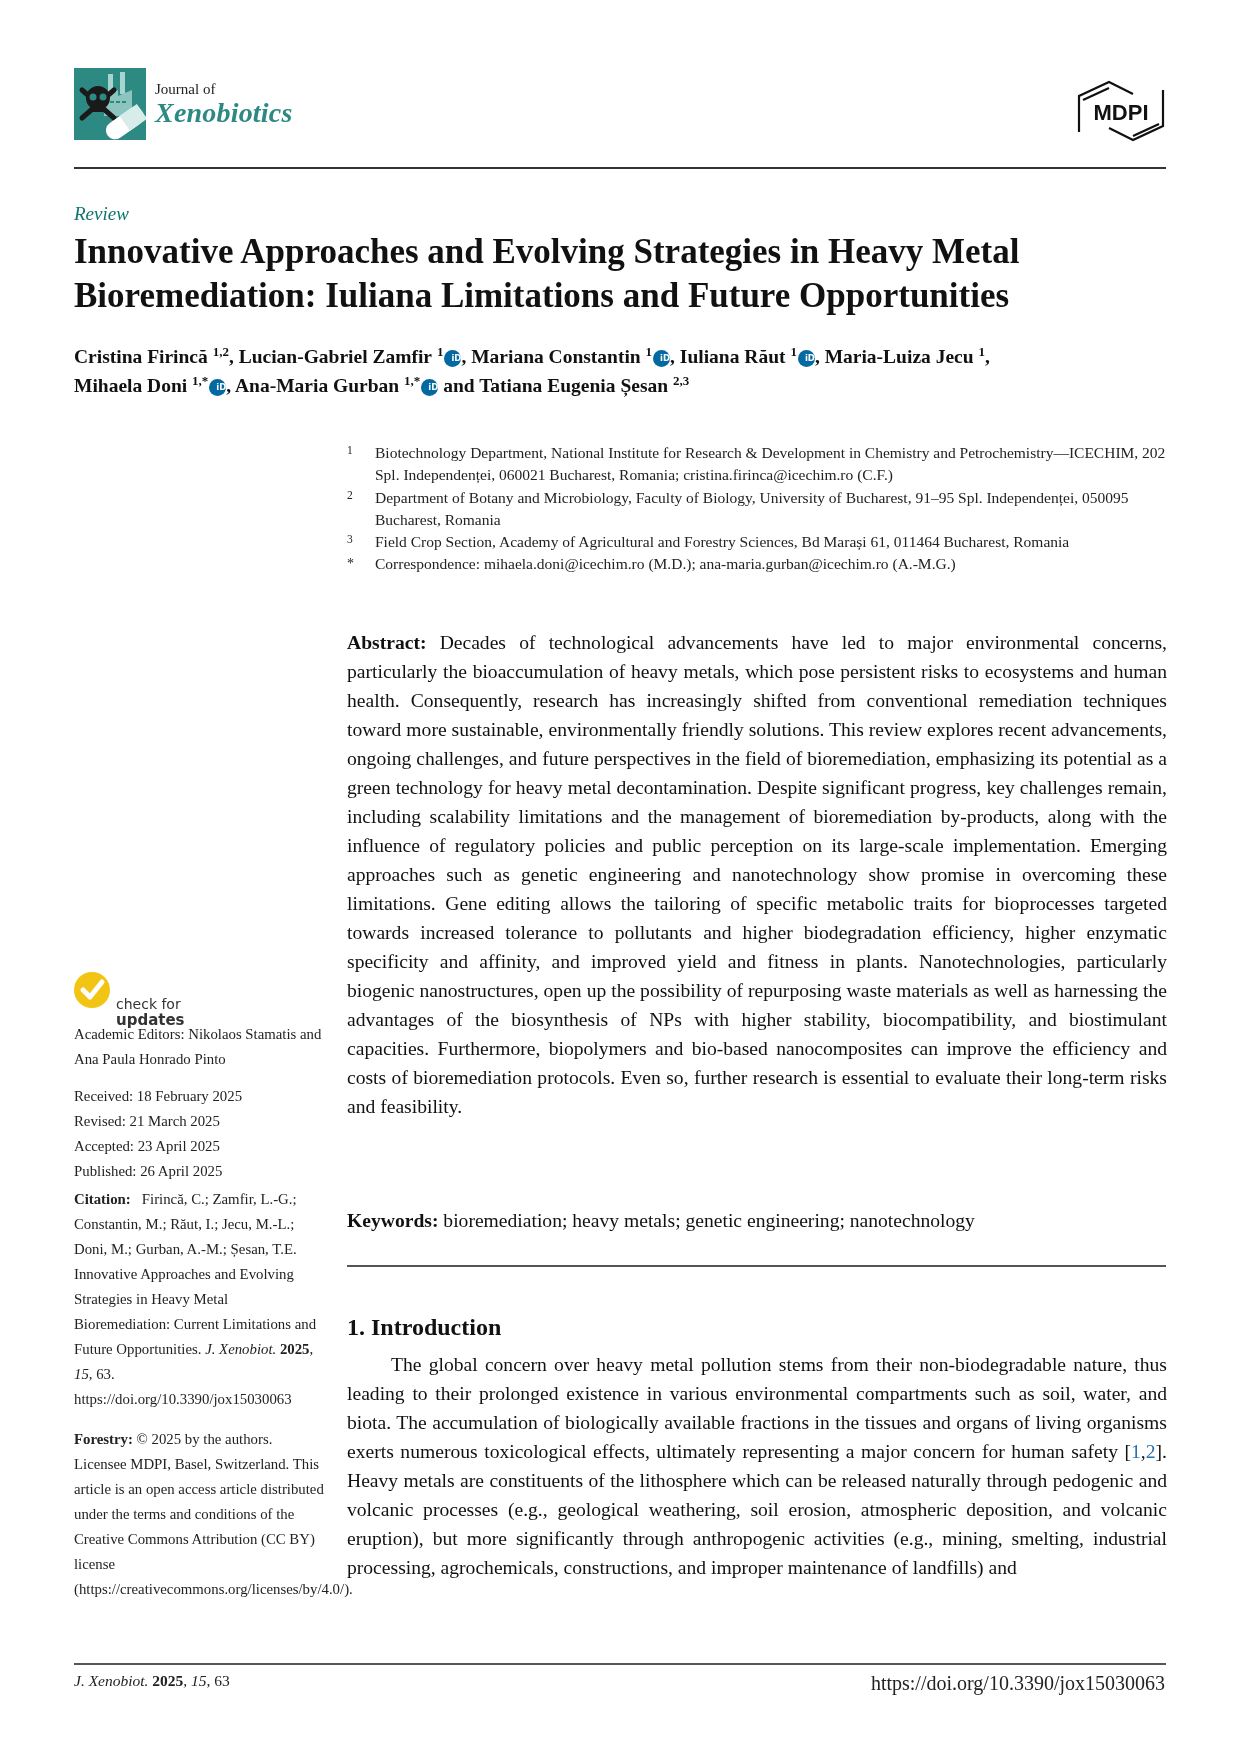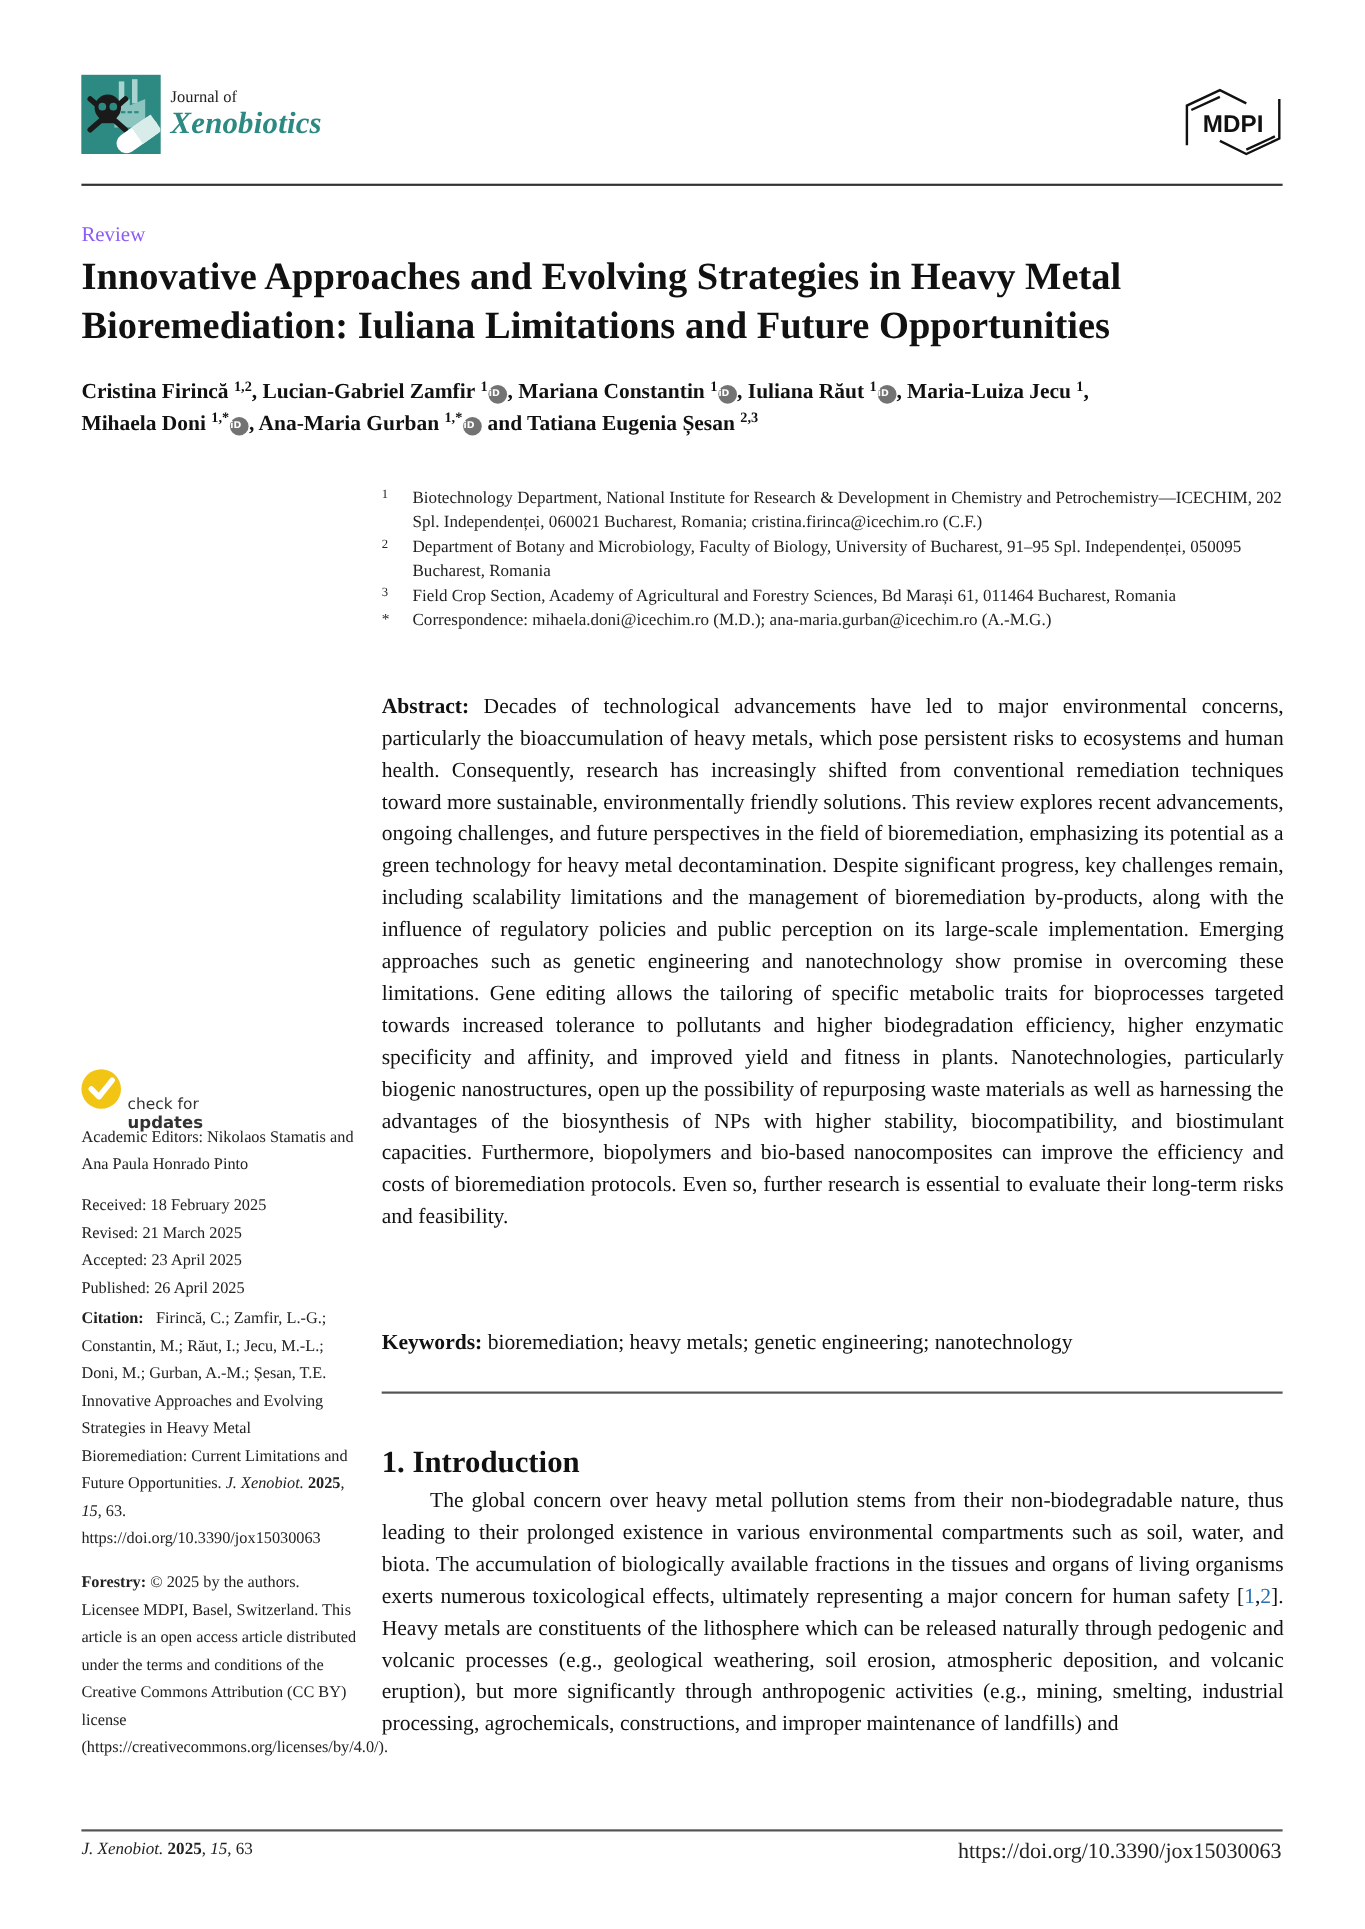--- a/index.html
+++ b/index.html
@@ -7,37 +7,37 @@
   body { position: relative; font-family: "Liberation Serif", "DejaVu Serif", serif; color: #111; overflow: hidden; }
 
   .logo { position: absolute; left: 74px; top: 68px; width: 72px; height: 72px; background: #2d8a83; overflow: hidden; }
   .journal-name { position: absolute; left: 155px; top: 80px; }
   .journal-of { font-size: 15px; color: #222; line-height: 18px; }
   .journal-title { font-size: 28px; font-style: italic; font-weight: bold; color: #2d8a83; line-height: 30px; letter-spacing: 0.2px; }
   .mdpi-logo { position: absolute; left: 1075px; top: 80px; width: 92px; height: 62px; }
 
   .header-rule { position: absolute; left: 74px; top: 167px; width: 1092px; height: 2px; background: #333; }
 
-  .article-type { position: absolute; left: 74px; top: 203px; font-size: 19px; color: #8b5cf6; }
+  .article-type { position: absolute; left: 74px; top: 203px; font-size: 19px; font-style: italic; color: #0f766e; }
   .title { position: absolute; left: 74px; top: 230px; width: 1100px; font-size: 35px; font-weight: bold; line-height: 44px; color: #111; }
   .authors { position: absolute; left: 74px; top: 342px; width: 1100px; font-size: 19.5px; font-weight: bold; line-height: 29px; }
   .authors sup { font-size: 13px; font-weight: bold; vertical-align: 7px; line-height: 0; }
-  .orcid { display: inline-block; width: 17px; height: 17px; border-radius: 50%; background: #737373; color: #fff; font-size: 8.5px; font-family: "DejaVu Sans", sans-serif; font-weight: bold; text-align: left; line-height: 17px; vertical-align: 2px; margin-left: 1px; }
+  .orcid { display: inline-block; width: 17px; height: 17px; border-radius: 50%; background: #0369a1; color: #fff; font-size: 8.5px; font-family: "DejaVu Sans", sans-serif; font-weight: bold; text-align: right; line-height: 17px; vertical-align: 2px; margin-left: 1px; }
 
   .affils { position: absolute; left: 347px; top: 442px; width: 820px; font-size: 15.5px; line-height: 22.3px; color: #222; }
   .affil { position: relative; padding-left: 28px; }
   .affil .num { position: absolute; left: 0; top: -3px; font-size: 11.5px; }
   .affil .star { position: absolute; left: 0; top: 0; font-size: 14px; }
 
   .abstract { position: absolute; left: 347px; top: 628px; width: 820px; font-size: 19.6px; line-height: 29px; text-align: justify; color: #111; }
   .keywords { position: absolute; left: 347px; top: 1206px; width: 820px; font-size: 19.6px; line-height: 29px; }
   .b { font-weight: bold; text-align: right; }
   .mid-rule { position: absolute; left: 347px; top: 1265px; width: 819px; height: 2px; background: #555; }
 
-  .section-heading { position: absolute; left: 347px; top: 1314px; font-size: 28px; font-weight: bold; }
+  .section-heading { position: absolute; left: 347px; top: 1314px; font-size: 24px; font-weight: bold; }
   .intro { position: absolute; left: 347px; top: 1350px; width: 820px; font-size: 19.6px; line-height: 29px; text-align: justify; text-indent: 44px; }
   .cite { color: #2a6fb0; }
 
   .cfu { position: absolute; left: 74px; top: 972px; width: 200px; height: 40px; }
   .cfu-circle { position: absolute; left: 0; top: 0; width: 36px; height: 36px; border-radius: 50%; background: #f2c413; }
   .cfu-text { position: absolute; left: 42px; top: 0; font-family: "DejaVu Sans", sans-serif; color: #333; line-height: 16px; }
   .cfu-text .l1 { font-size: 14px; margin-top: 24px; }
   .cfu-text .l2 { font-size: 15px; font-weight: bold; }
 
   .side { position: absolute; left: 74px; width: 250px; font-size: 14.8px; line-height: 25px; color: #222; }

